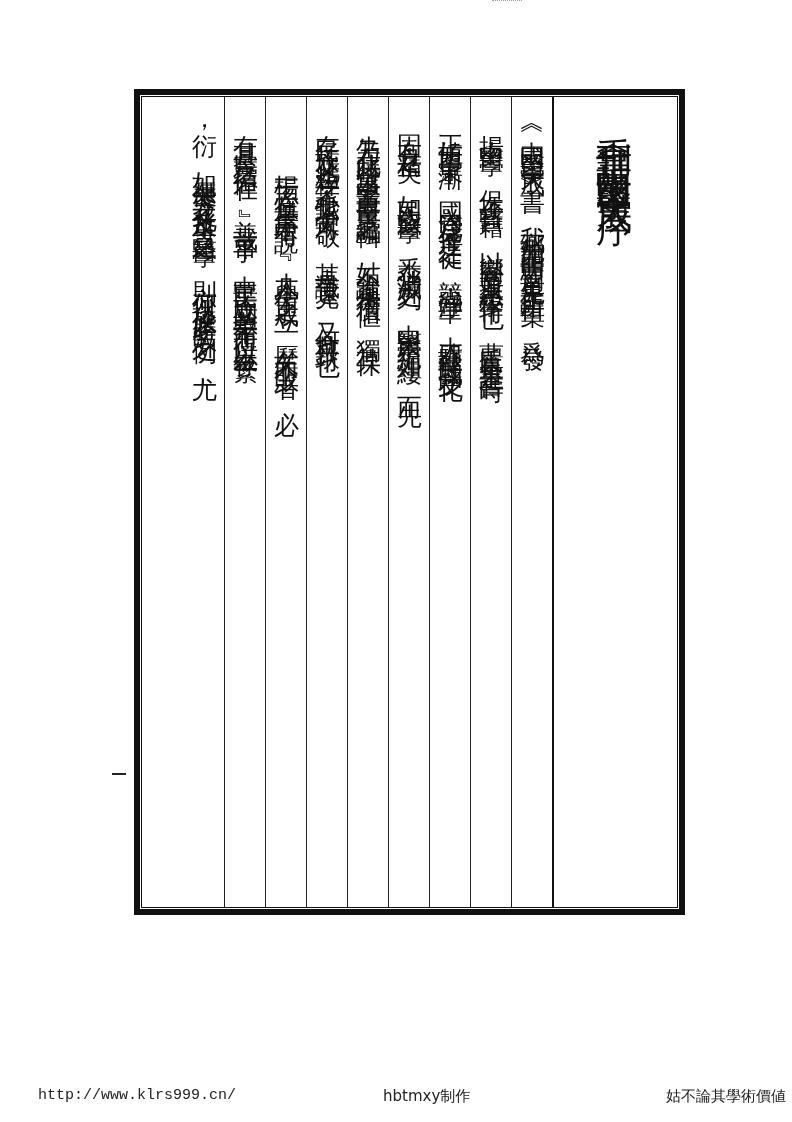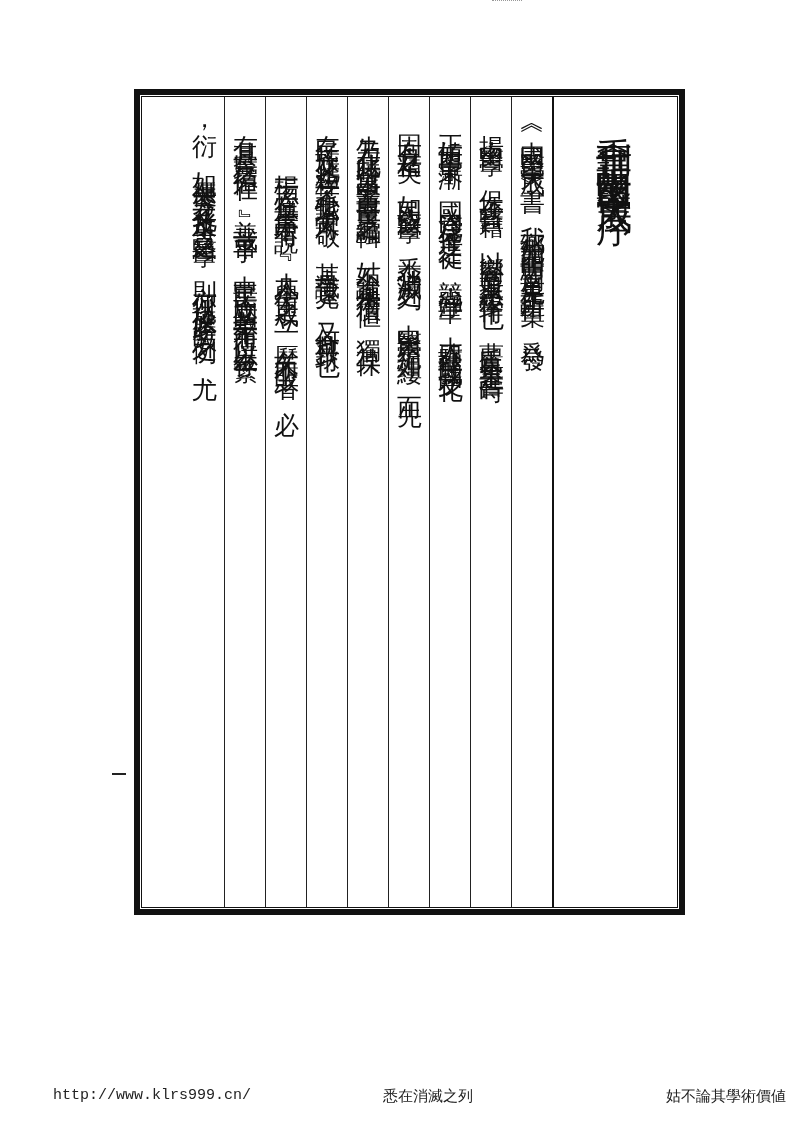--- a/index.html
+++ b/index.html
@@ -17,21 +17,21 @@
          border-left:1px solid #222; height:100%; display:flex; align-items:flex-start;
          font-size:25px; line-height:40px; letter-spacing:6px; padding-top:18px; }
   .col.title { width:125px; border-left:2px solid #111; font-size:36px; line-height:125px;
                letter-spacing:6px; padding-top:12px; border-right:none; }
   .col.body { width:41px; }
   .col.body:last-child { border-left:none; }
   .col.indent { padding-top:58px; }
   .footer { position:absolute; top:1087px; left:0; width:792px; height:22px; font-size:15px;
             font-family:"Liberation Mono", "DejaVu Sans Mono", monospace; color:#222; }
   .footer span { position:absolute; top:0; }
-  .footer .url { left:53px; }
+  .footer .url { left:38px; }
   .footer .motto { left:383px; font-family:"DejaVu Sans", sans-serif; }
   .footer .credit { left:666px; }
 </style>
 </head>
 <body>
 
 <div class="page-mark"></div>
 <div class="side-mark"></div>
 
 <div class="frame-outer"></div>
@@ -45,15 +45,15 @@
   <div class="col body">固有之精英，如民族醫學，悉在消滅之列，中醫學不絕如縷。而先</div>
   <div class="col body">生乃在此時從事中醫叢書巨著之編輯，姑不論其學術價値，獨其保</div>
   <div class="col body">存民族文化精粹之苦心孤詣令人可敬，其卓識遠見，又何其可欽也。</div>
   <div class="col body indent">楊志一在原書序中有說：『大凡學術之成立，歷久而不敗者，必</div>
   <div class="col body">有其眞實之價値在。』善哉言乎！中華民族立國數千年而得以生存繁</div>
   <div class="col body">衍，如無優秀之文化及可貴之醫學，則亦何逃於優勝劣敗之例。尤</div>
 </div>
 
 <div class="footer">
   <span class="url">http://www.klrs999.cn/</span>
-  <span class="motto">悉在消滅之列</span>
+  <span class="motto">hbtmxy制作</span>
   <span class="credit">姑不論其學術價値</span>
 </div>
 
 </body></html>

